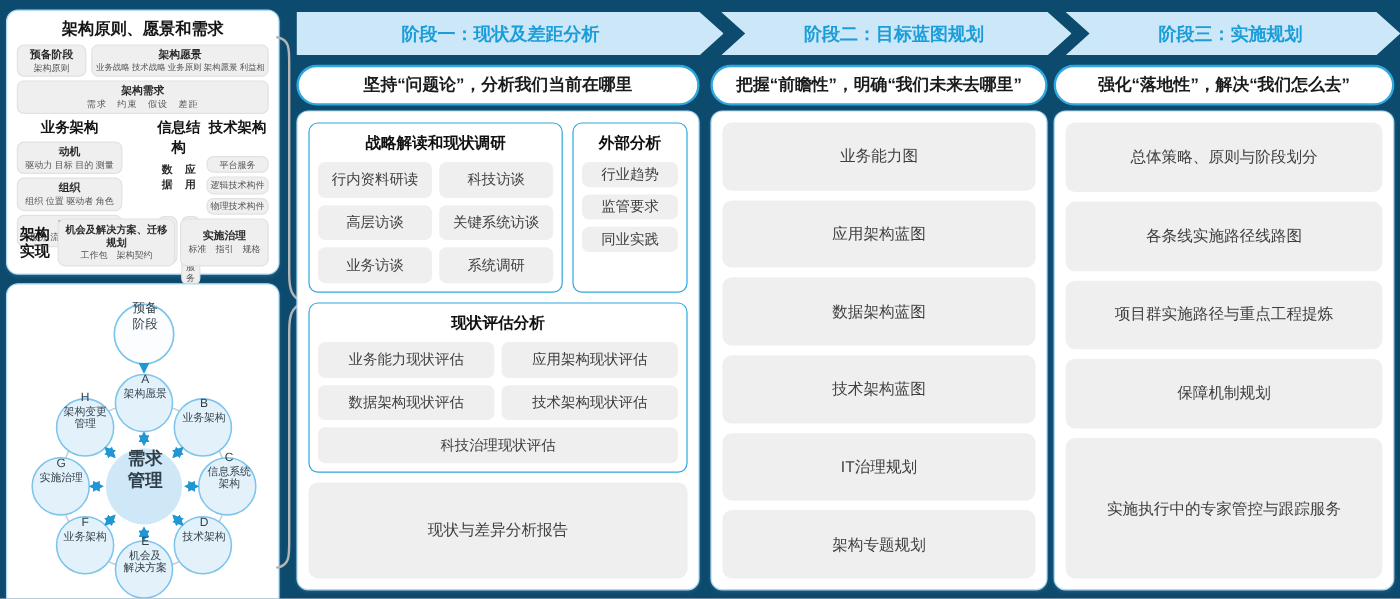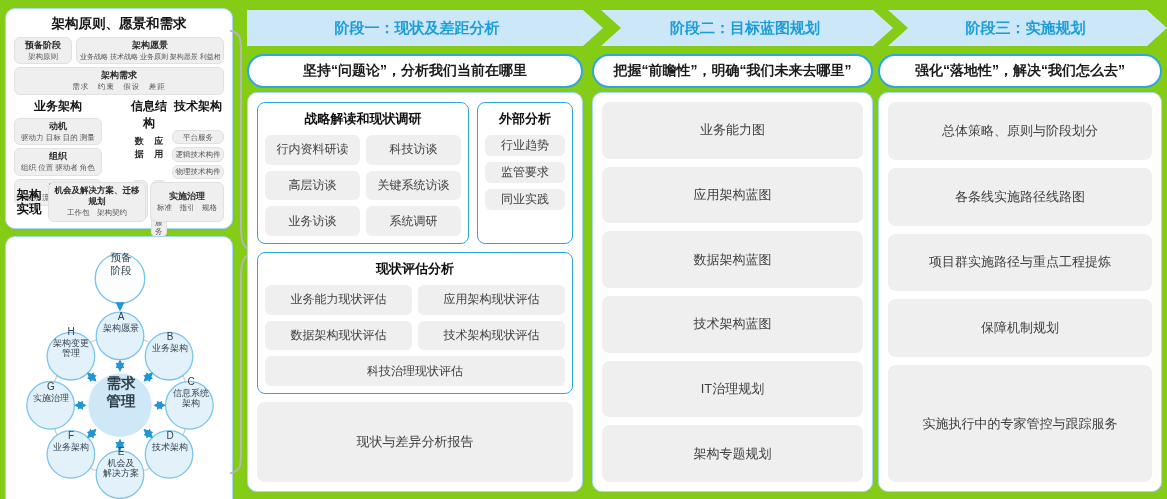--- a/index.html
+++ b/index.html
@@ -1,16 +1,16 @@
 <!DOCTYPE html>
 <html><head>
 <meta charset="utf-8">
 <style>
   html,body{margin:0;padding:0;background:#fff;}
-  .stage{position:relative;width:1167px;height:499px;background:#84cc16;overflow:hidden;
+  .stage{position:relative;width:1167px;height:499px;background:#0c4a6e;overflow:hidden;
          font-family:"Liberation Sans","DejaVu Sans",sans-serif;}
 
   
   .lpanel{position:absolute;left:5px;width:228px;background:#fff;border:1.5px solid #a9d8f2;
           border-radius:10px;box-sizing:border-box;box-shadow:0 1px 3px rgba(120,170,200,.18);}
   .lpanel.top{top:8px;height:221px;padding:4px 8px 6px;display:flex;flex-direction:column;gap:3px;}
   .lpanel.bottom{top:236px;height:286px;}
 
   .lp-title{font-size:13.5px;font-weight:bold;text-align:center;color:#141414;padding:2px 0 1px;}
   .gbox{background:#efefef;border:1px solid #e1e1e1;border-radius:6px;padding:2px 3px;
@@ -33,21 +33,21 @@
   .subcol{flex:1;display:flex;flex-direction:column;gap:19px;min-height:0;}
   .subh{font-size:9px;font-weight:bold;text-align:center;color:#2a2a2a;}
   .gbox.tiny{font-size:7.5px;color:#555;display:flex;align-items:center;justify-content:center;
              padding:1px 2px;flex:1;line-height:1.2;}
   .col.tech{width:52px;}
   .tech-spacer{height:9px;}
   .r4{display:flex;gap:4px;height:40px;}
   .real-label{width:30px;font-size:12.5px;font-weight:bold;color:#141414;display:flex;align-items:center;
               justify-content:center;text-align:center;line-height:1.15;}
   .rb1{flex:1;display:flex;flex-direction:column;justify-content:center;}
-  .rb1 .gt{font-size:8.5px;font-family:Liberation Mono, monospace;}
+  .rb1 .gt{font-size:8.5px;}
   .rb2{width:74px;display:flex;flex-direction:column;justify-content:center;}
 
   
   .adm-svg{position:absolute;inset:0;width:100%;height:100%;}
   .adm-label{position:absolute;display:flex;align-items:center;justify-content:center;text-align:center;
              white-space:pre-line;color:#33424c;}
   .prep-l{left:87px;top:5px;width:56px;height:44px;font-size:10.5px;line-height:1.2;}
   .center-l{left:88px;top:133px;width:54px;height:44px;font-size:14.5px;font-weight:bold;color:#30404a;line-height:1.25;}
   .adm-node{position:absolute;width:52px;height:48px;display:flex;flex-direction:column;align-items:center;
             justify-content:center;text-align:center;line-height:1.12;}

